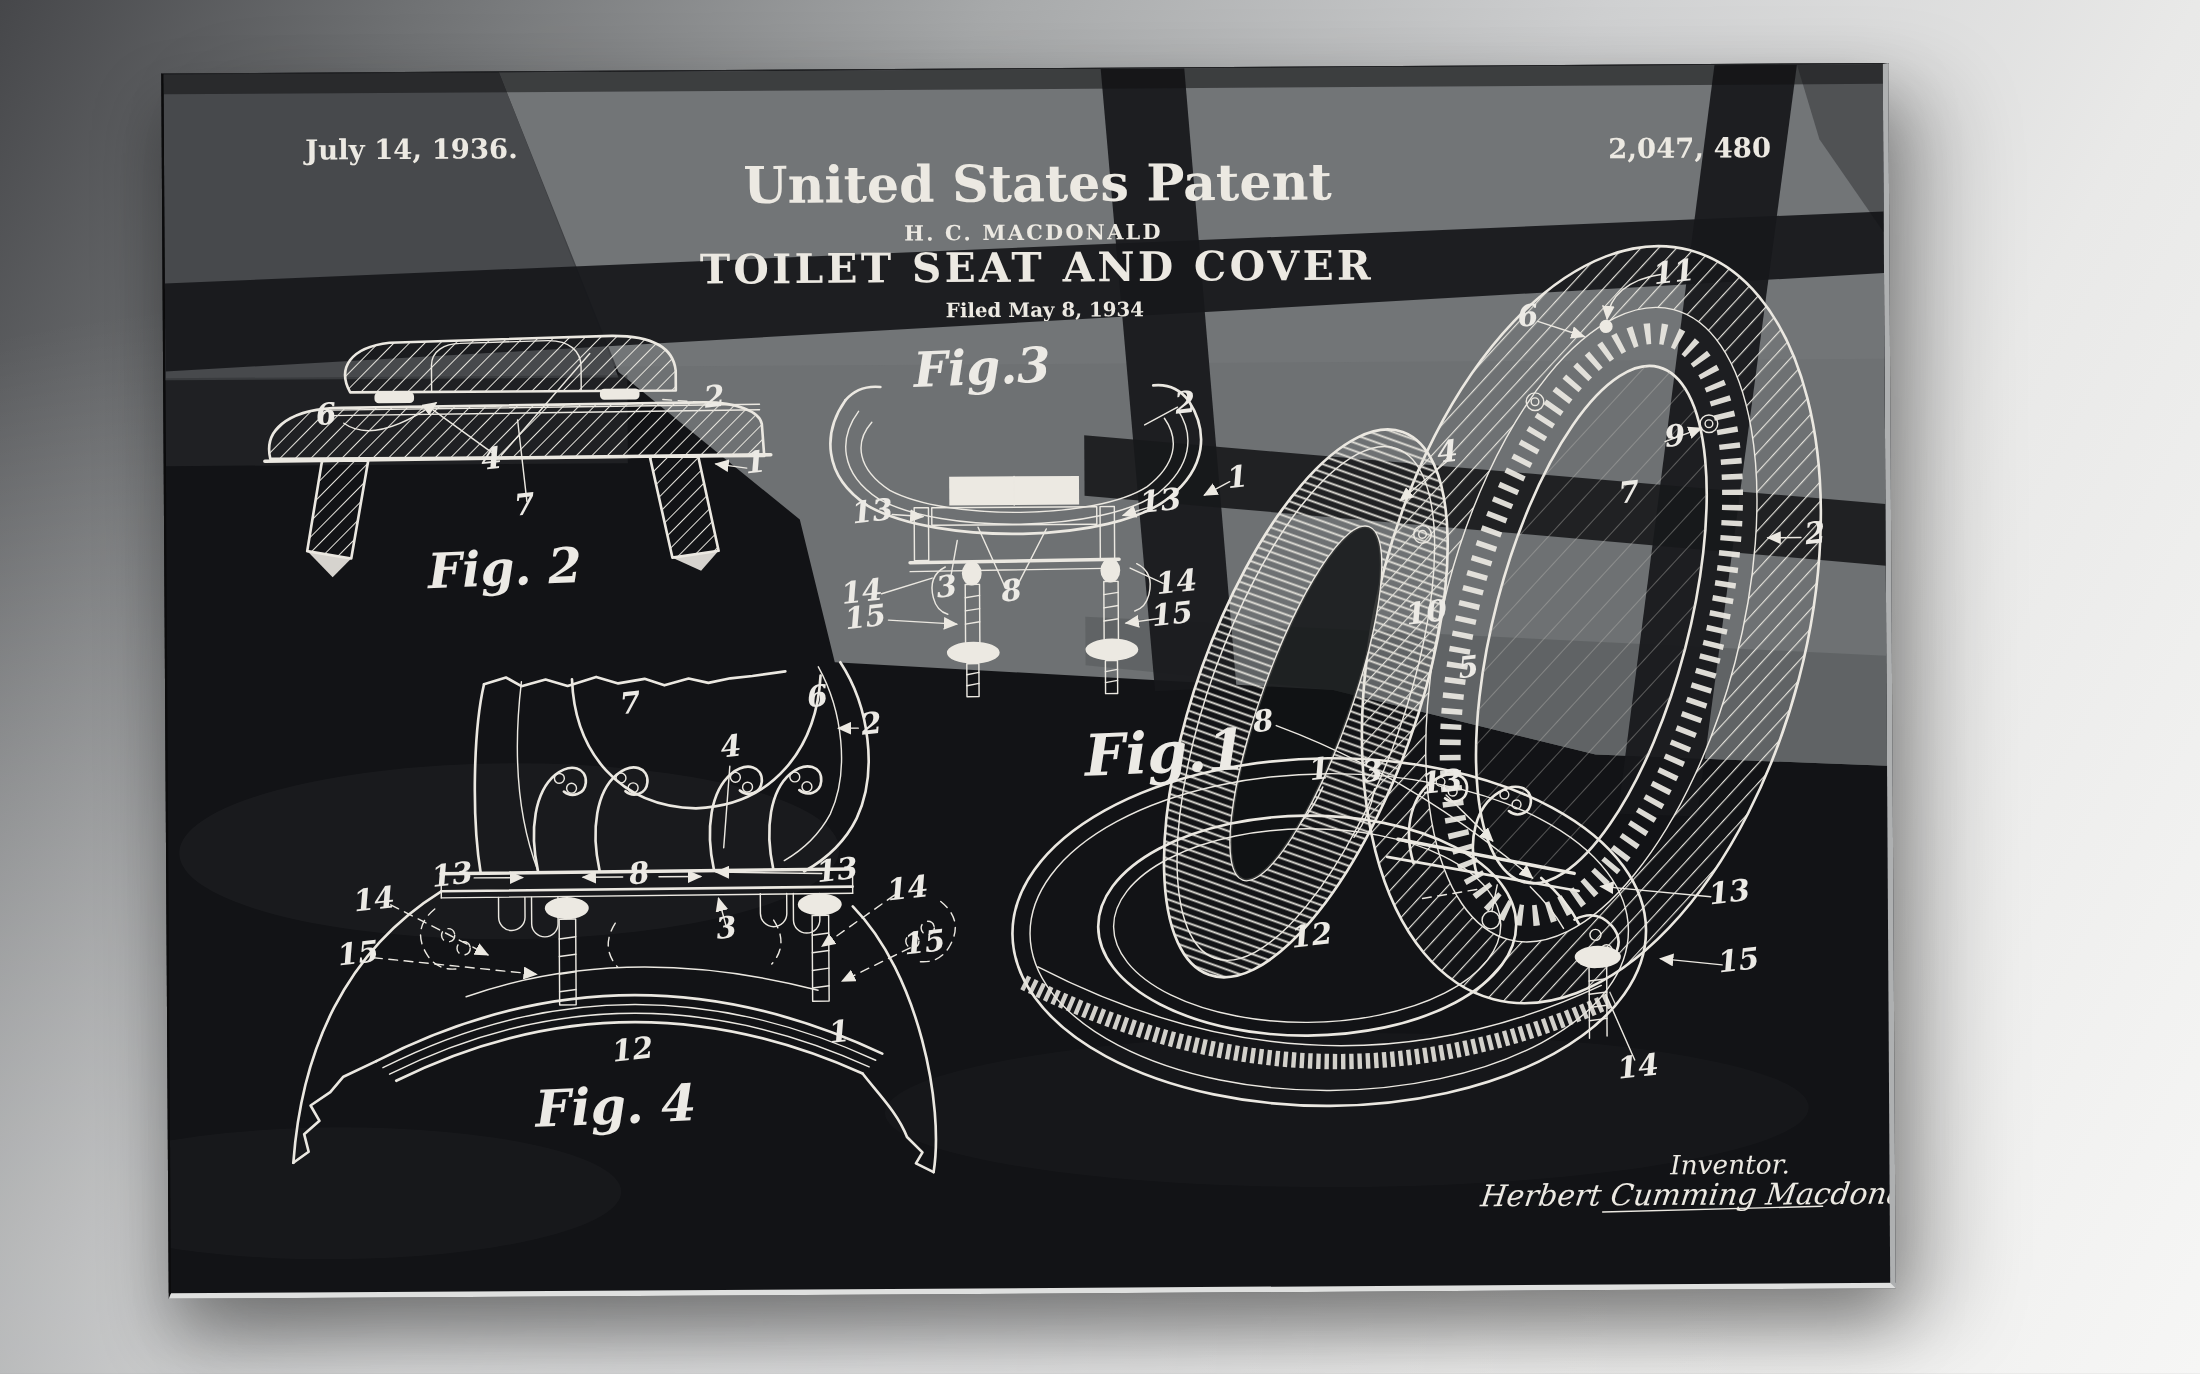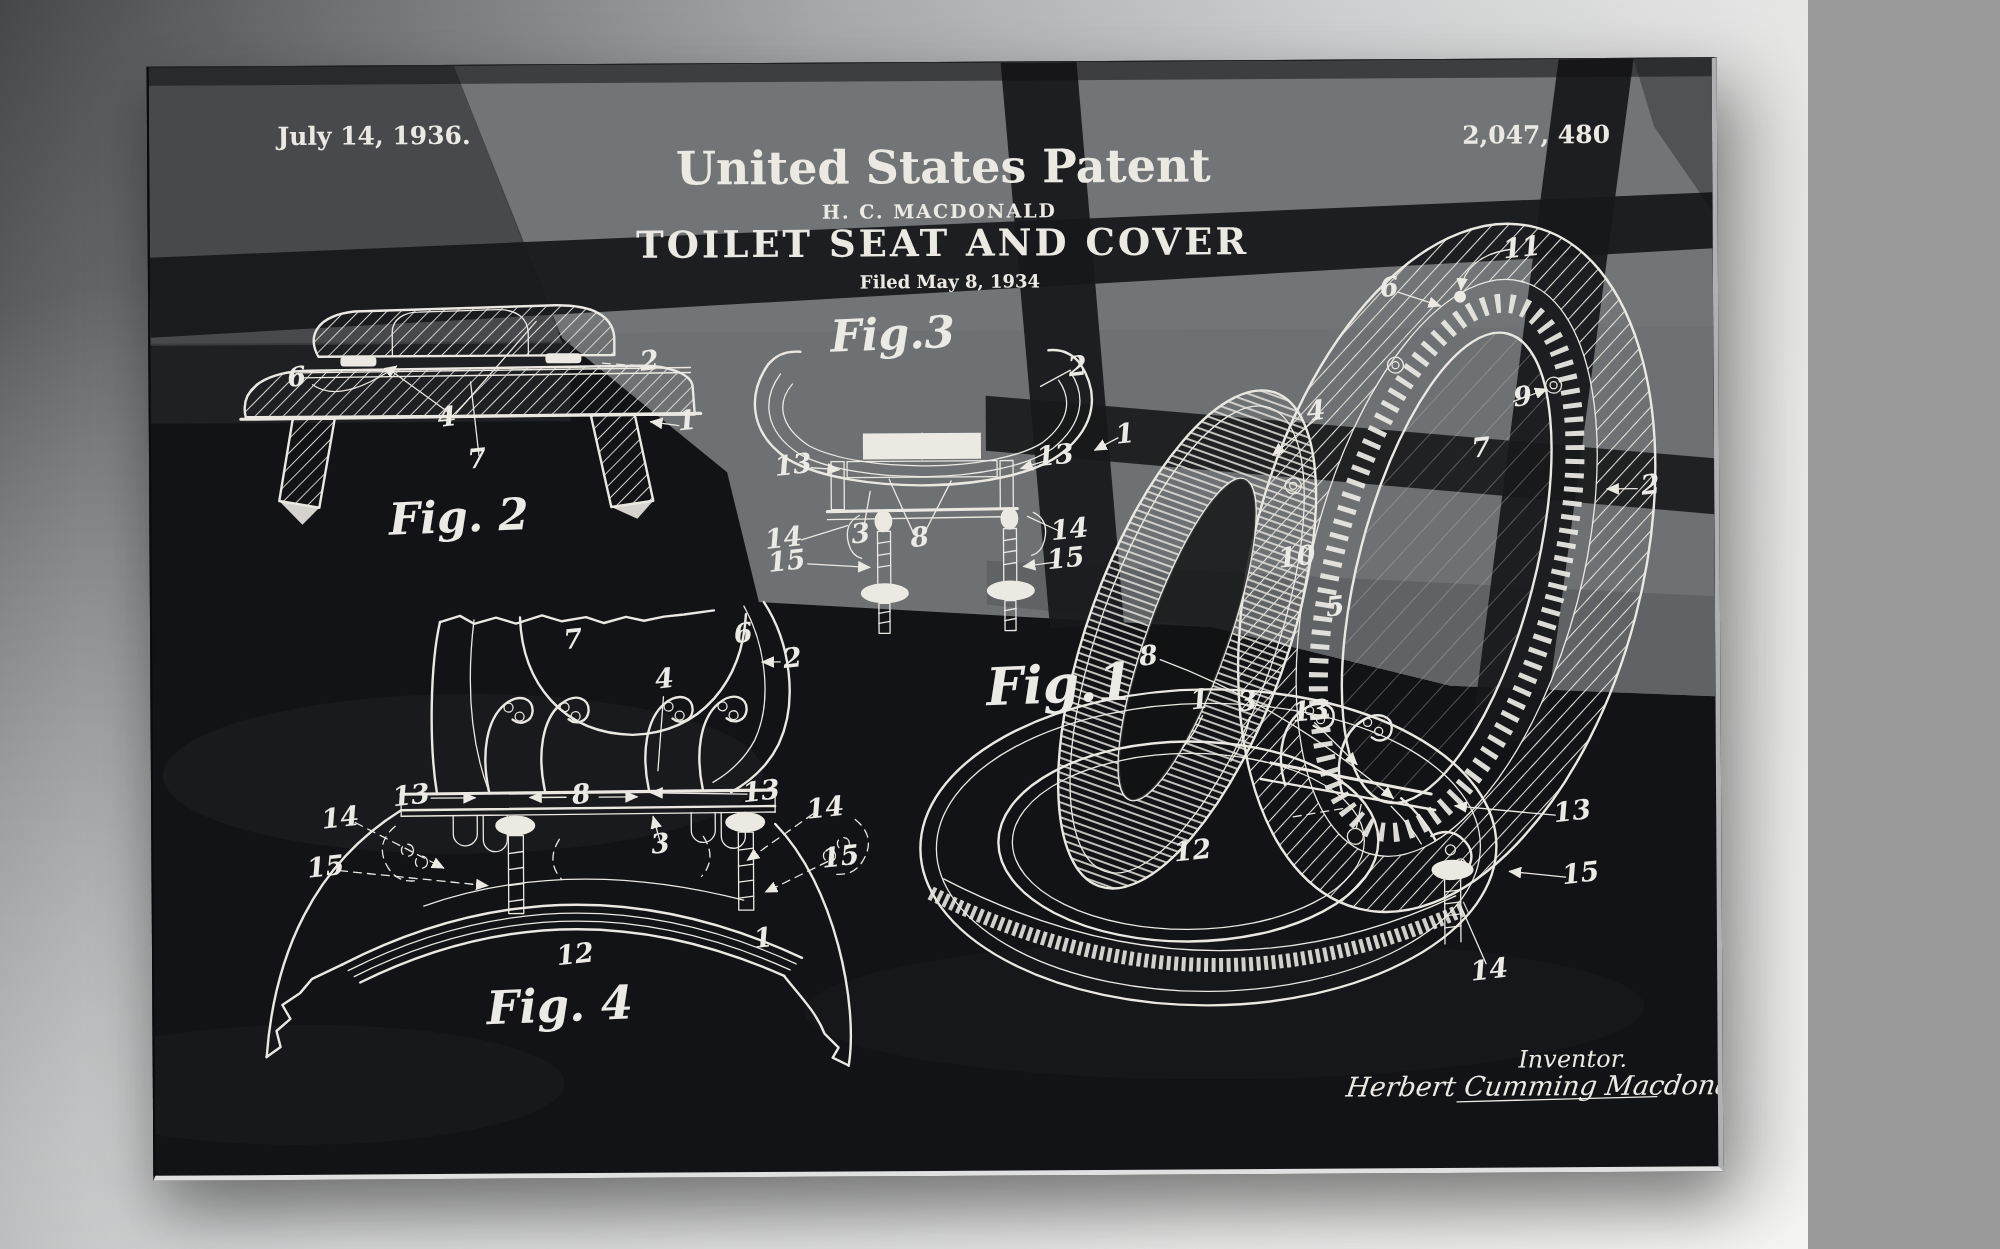--- a/index.html
+++ b/index.html
@@ -1,16 +1,16 @@
 <!DOCTYPE html>
 <html><head>
 <meta charset="utf-8">
 <style>
   html,body{margin:0;padding:0;background:#9a9a9a;}
-  .stage{position:relative;width:1808px;height:1249px;overflow:hidden;}
+  .stage{position:relative;width:2000px;height:1249px;overflow:hidden;}
   .wall{position:absolute;inset:0;
     background:
       radial-gradient(ellipse at 18% 96%, rgba(255,255,255,.55), rgba(255,255,255,0) 55%),
       linear-gradient(118deg,#46474a 0%, #6f7173 14%, #a7a9aa 34%, #cfd0d1 55%, #e9e9e8 75%, #f6f6f5 100%);}
   .board{position:absolute;left:150px;top:62px;width:1563px;height:1108px;background:#121316;
     transform:rotate(-0.35deg);transform-origin:50% 50%;
     border-right:5px solid #aeb0b1;border-bottom:5px solid #dfe0df;border-left:2px solid #0b0b0c;border-top:1px solid #222325;
     box-shadow:0 32px 60px rgba(0,0,0,.35), 45px 28px 80px rgba(0,0,0,.22);}
   .board svg{position:absolute;inset:0;width:100%;height:100%;}
   .ln{stroke:#ebe8e1;stroke-width:2.4;stroke-linecap:round;stroke-linejoin:round;}

